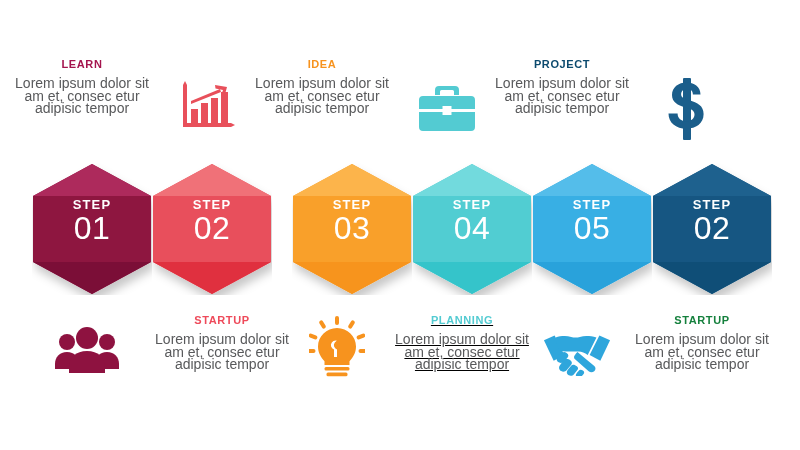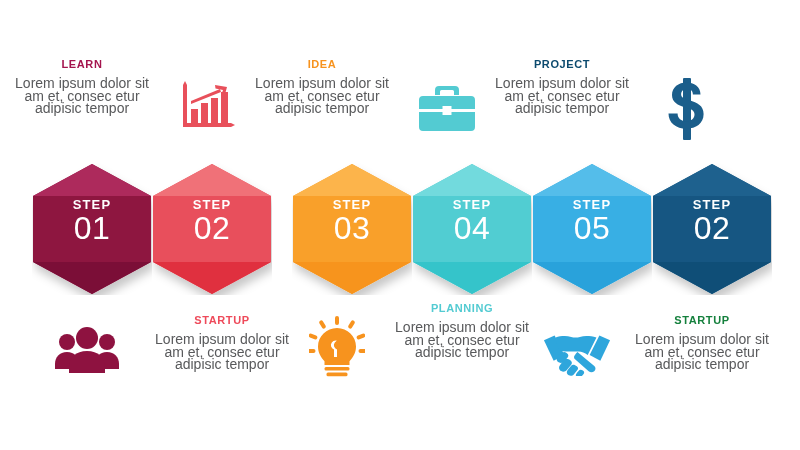--- a/index.html
+++ b/index.html
@@ -256,21 +256,21 @@
         <path d="M36.5 22 L46 30 C48.5 32 51 34 53.5 36 C55.5 37.6 55.5 40.3 53.7 41.8 C52 43.2 49.6 43.1 48 41.7 L34 29.5 C32.7 28.4 32.6 26.5 33.7 25.3 C34.5 24.4 35.4 22.8 36.5 22 Z"></path>
       </g>
     </svg>
   </div>
 
   <div class="txtblock" style="left:152px;top:312px;">
     <p class="ttl" style="color: rgb(238, 74, 90);">STARTUP</p>
     <p class="body">Lorem ipsum dolor sit am et, consec etur adipisic tempor</p>
   </div>
 
-  <div class="txtblock" style="left:392px;top:300px;">
+  <div class="txtblock" style="left:392px;top:312px;text-decoration:underline;">
     <p class="ttl" style="color: rgb(83, 203, 210);">PLANNING</p>
     <p class="body">Lorem ipsum dolor sit am et, consec etur adipisic tempor</p>
   </div>
 
   <div class="txtblock" style="left:632px;top:312px;">
     <p class="ttl" style="color: #15803d;">STARTUP</p>
     <p class="body">Lorem ipsum dolor sit am et, consec etur adipisic tempor</p>
   </div>
 
 </div>

